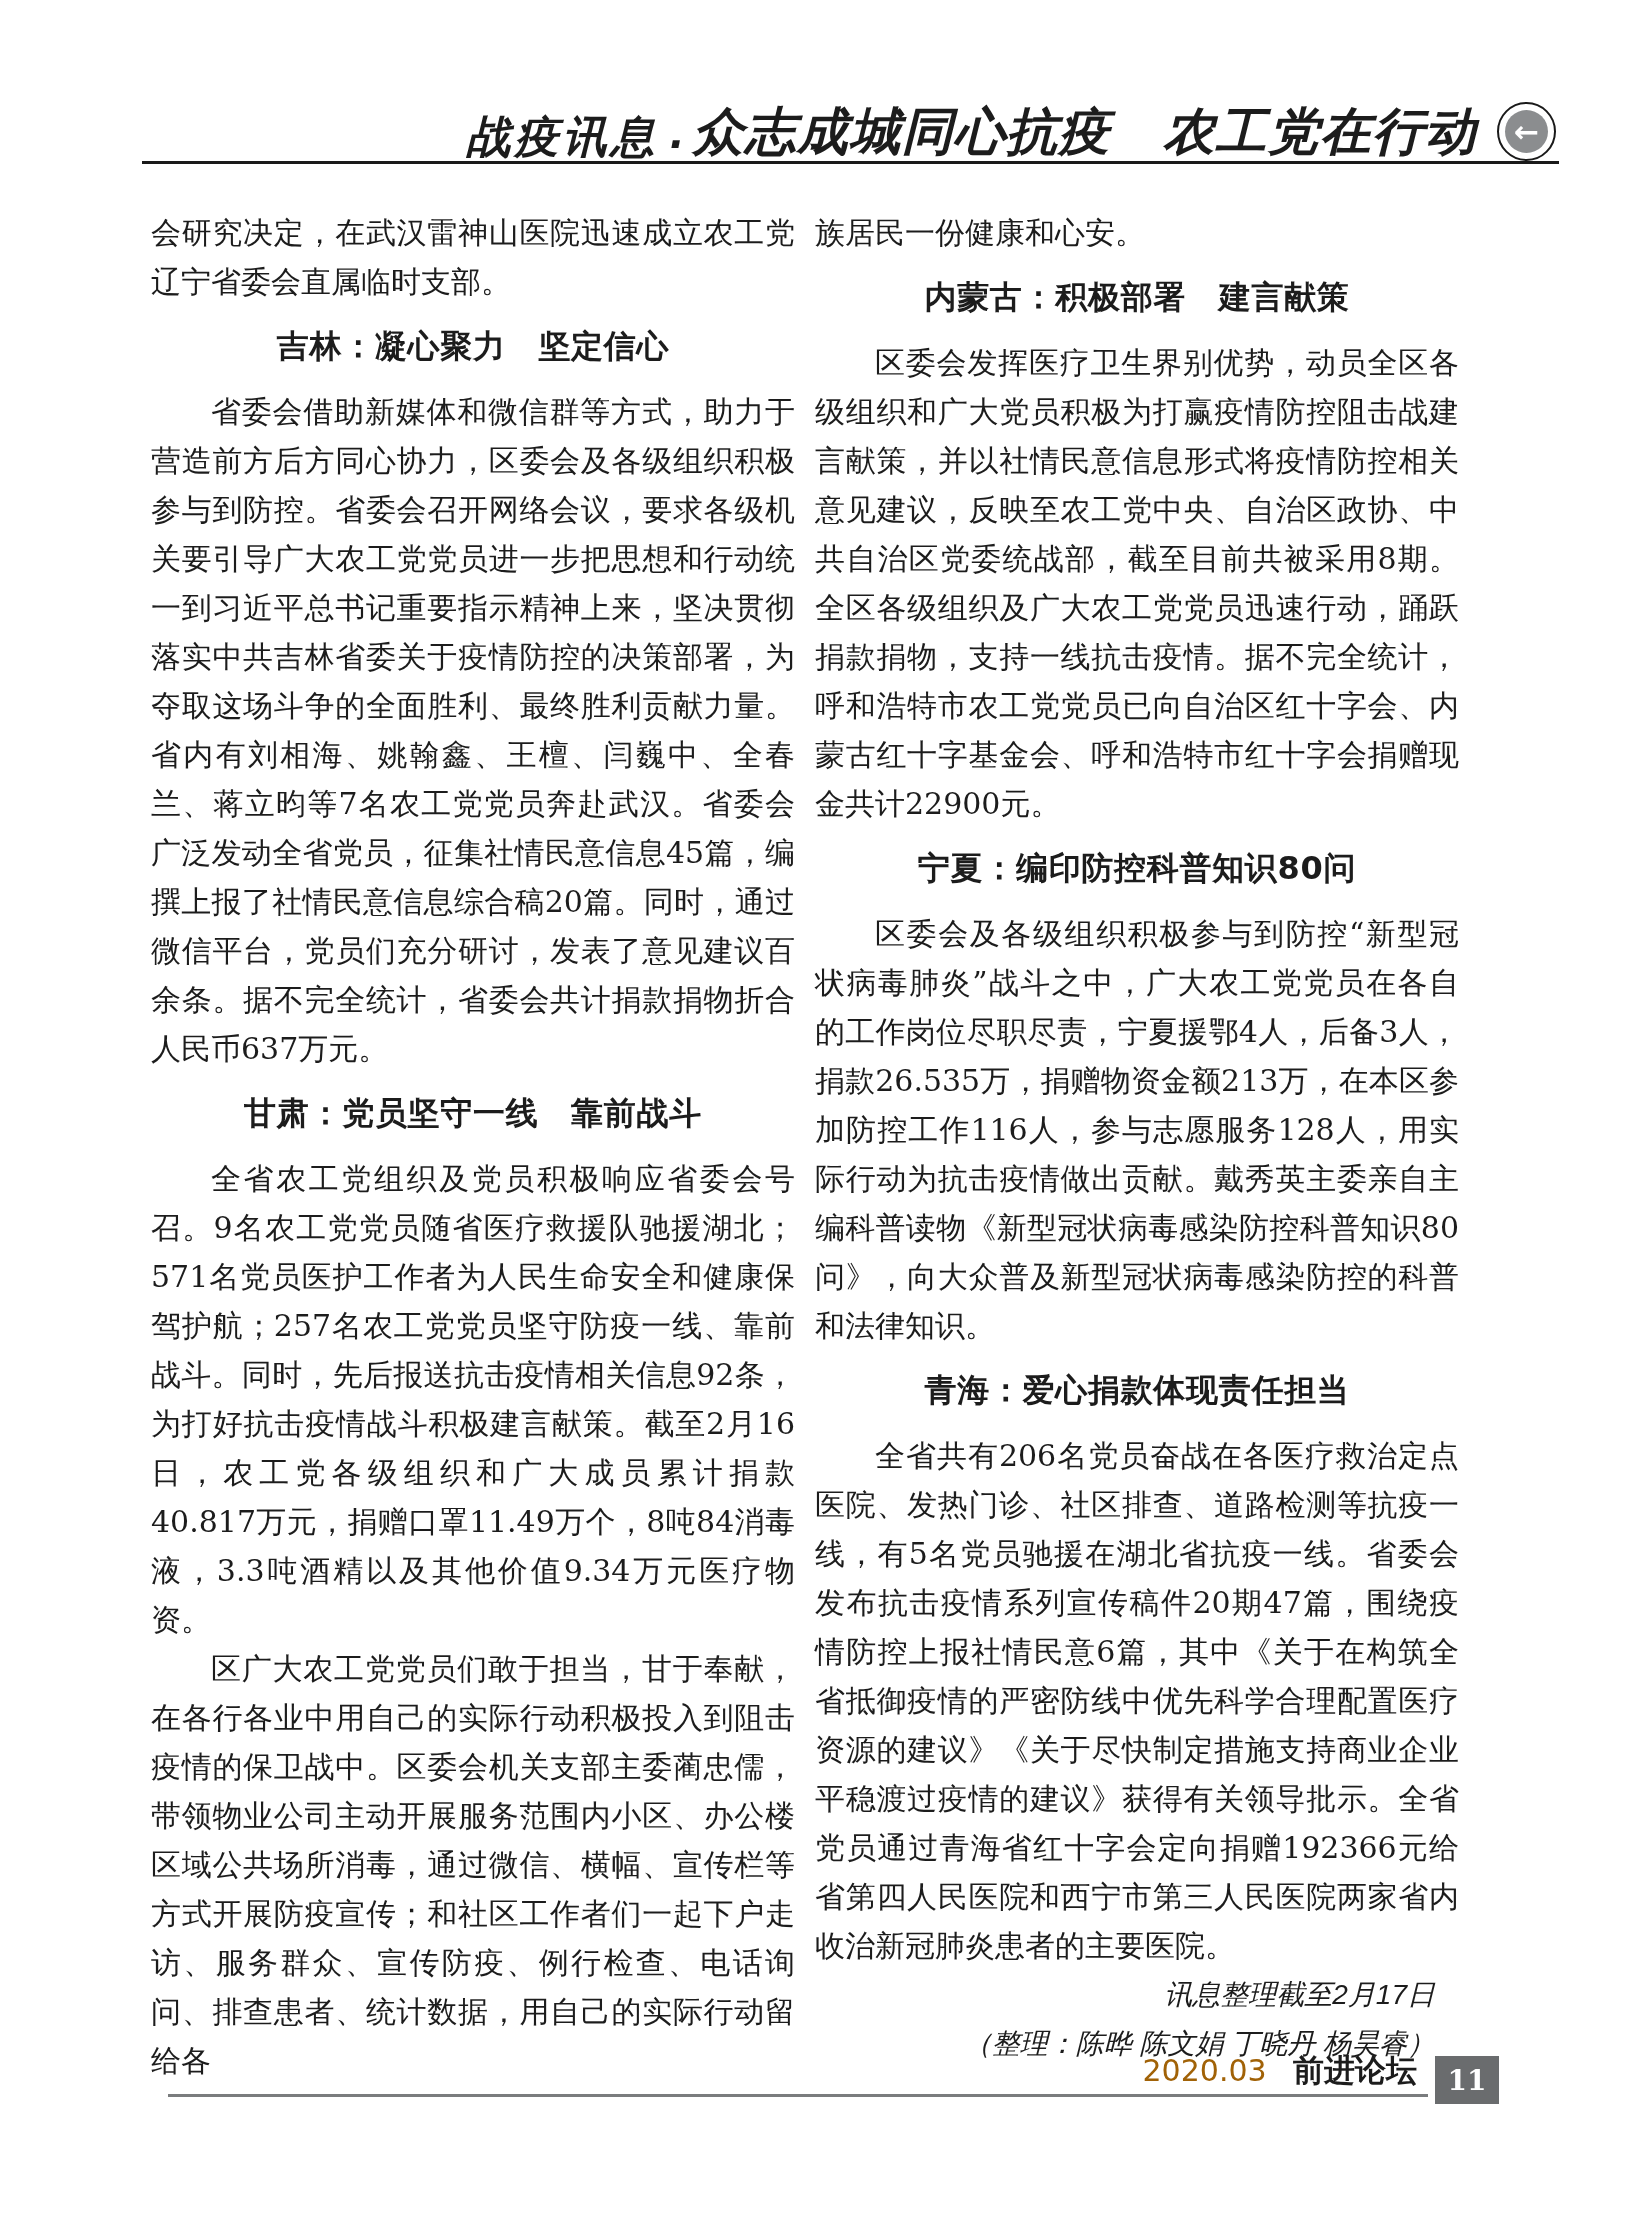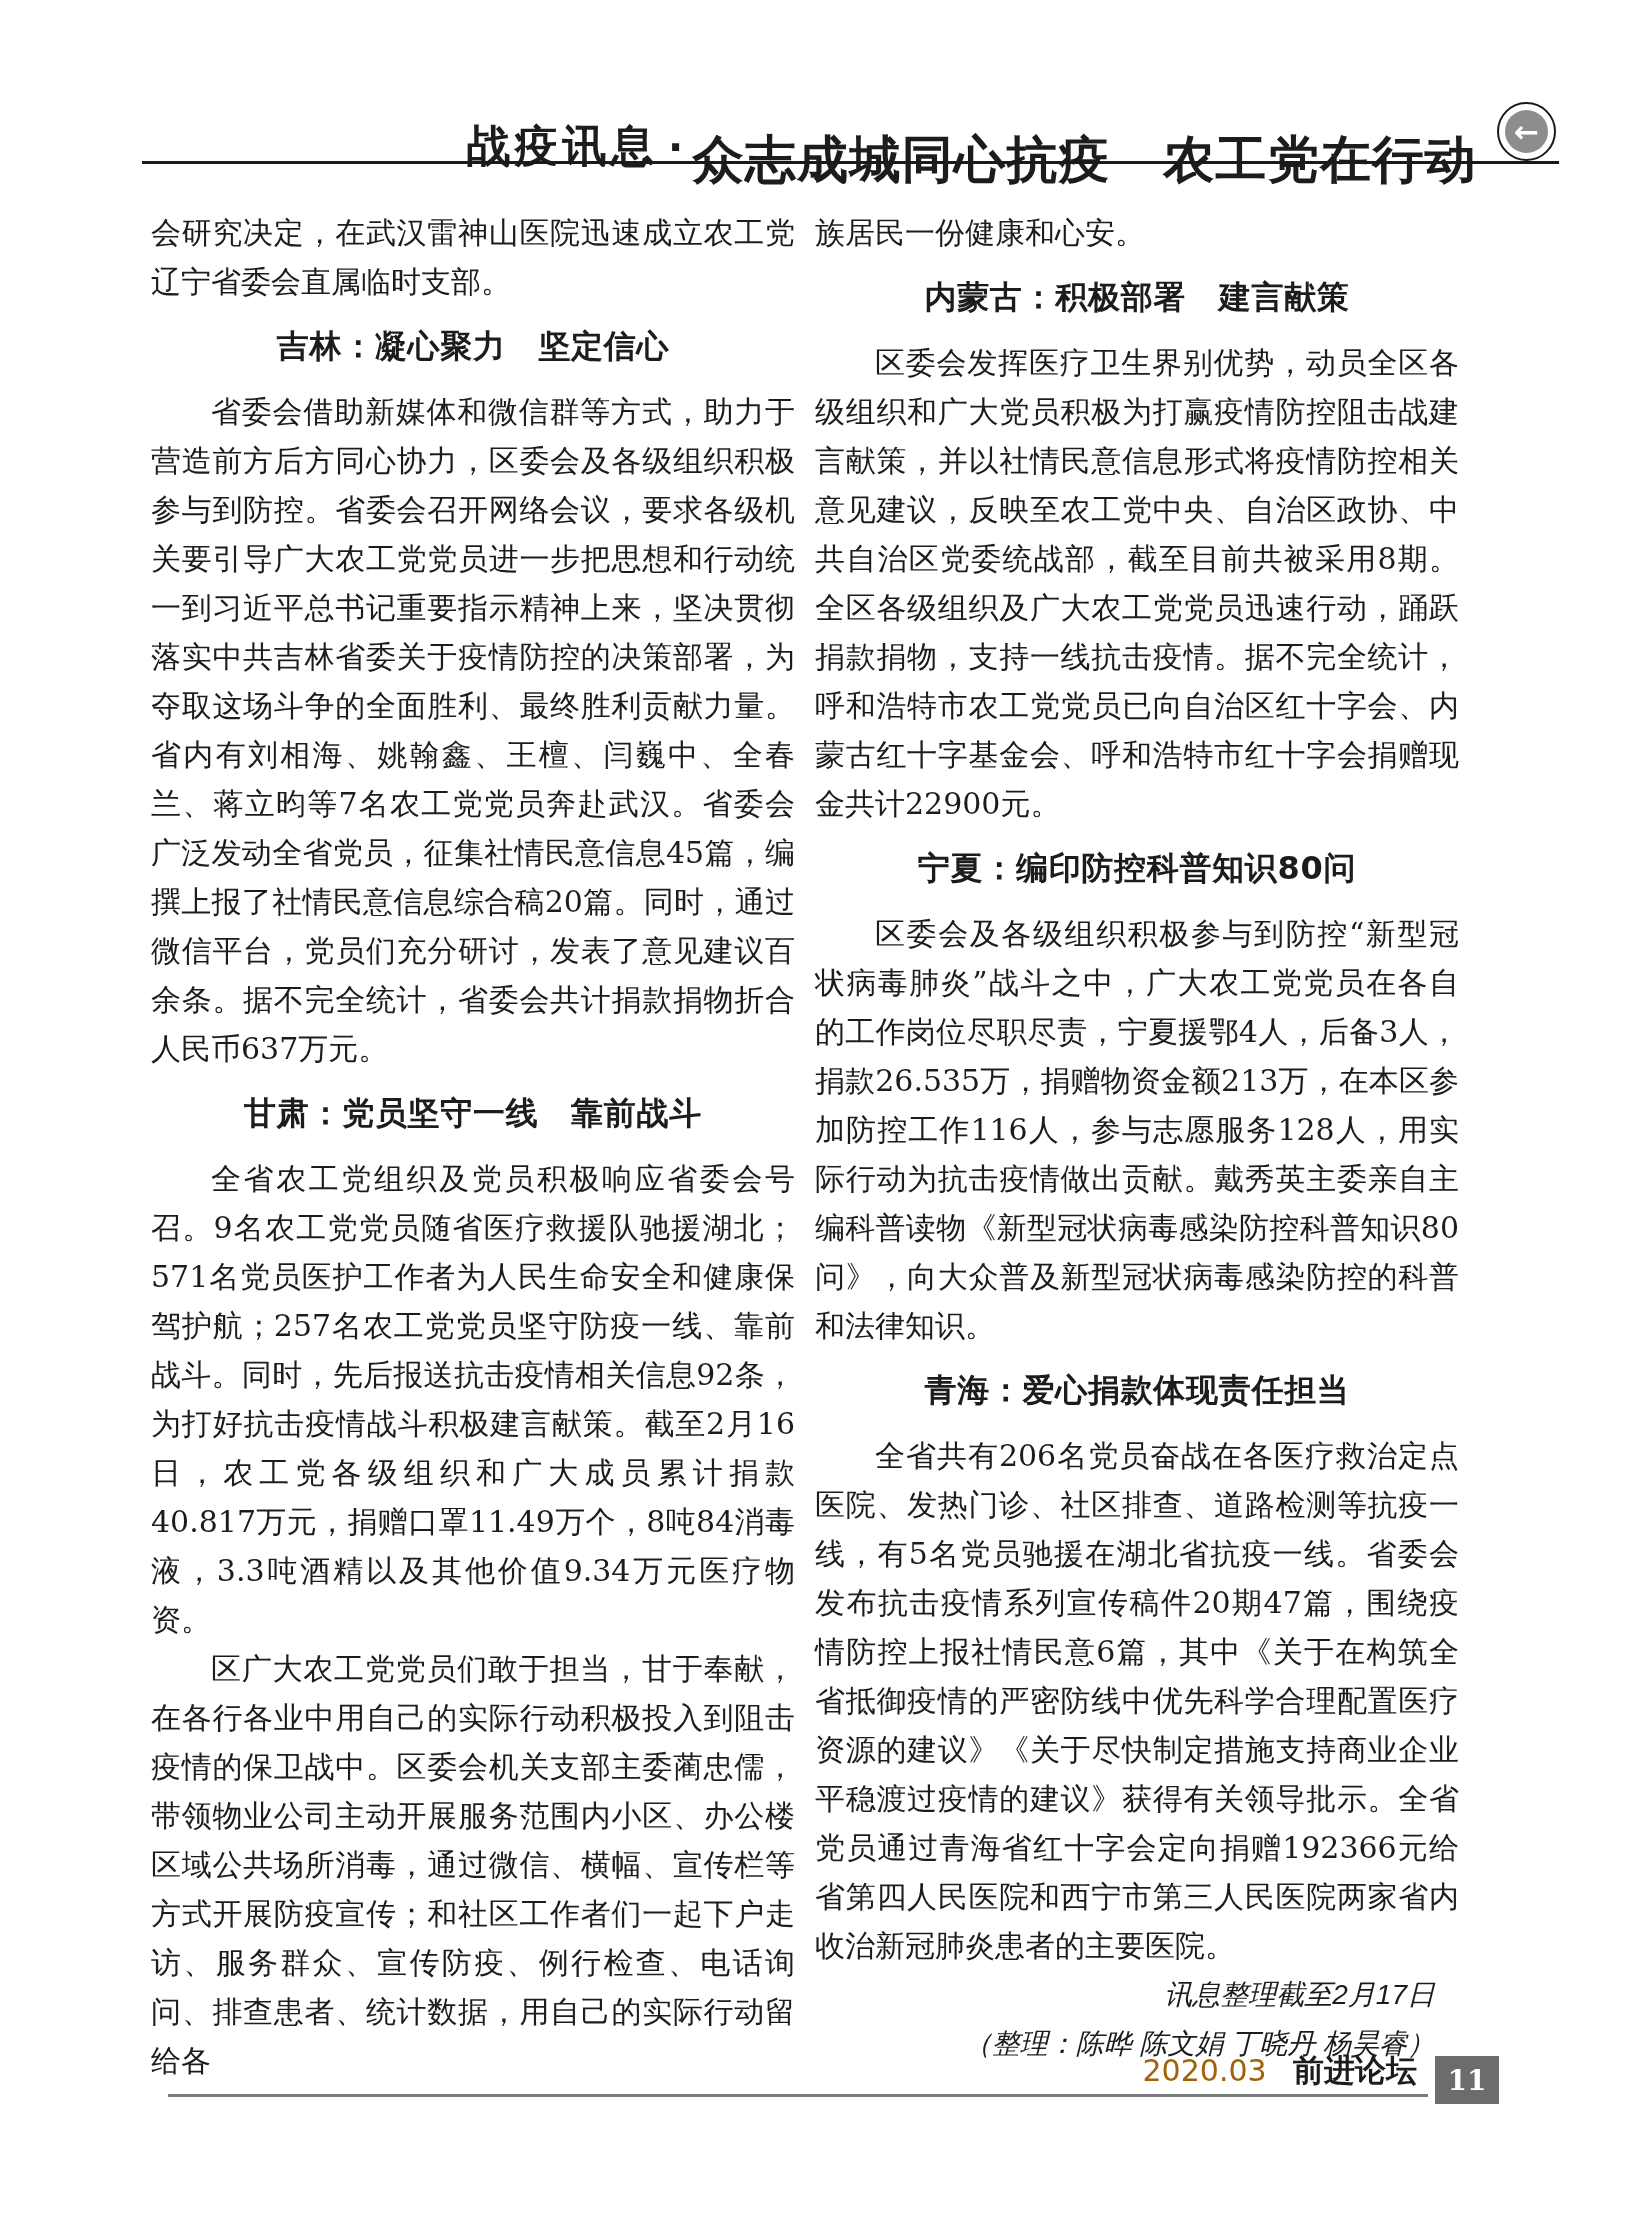--- a/index.html
+++ b/index.html
@@ -9,34 +9,35 @@
     margin: 0 auto;
     background: #ffffff;
     font-family: "DejaVu Serif", serif;
     color: #1c1c1c;
     overflow: hidden;
   }
 
   
   .masthead {
     position: absolute; top: 98px; left: 141px; right: 168px;
-    display: flex; justify-content: flex-end; align-items: center;
+    display: flex; justify-content: flex-end; align-items: flex-end;
     white-space: nowrap;
+    font-style: italic;
   }
   .masthead .title-script {
     font-family: "DejaVu Serif", serif;
     font-size: 44px; font-weight: 600; letter-spacing: 4px;
   }
   .masthead .title-sep {
     font-family: "DejaVu Sans", sans-serif;
     font-size: 40px; font-weight: bold; margin: 0 9.4px;
   }
   .masthead .title-main {
     font-family: "DejaVu Sans", sans-serif;
-    font-size: 51px; font-weight: bold; letter-spacing: 1.3px; margin-top: 28px;
+    font-size: 51px; font-weight: bold; letter-spacing: 1.3px;
   }
   .header-rule {
     position: absolute; top: 161px; left: 142px; right: 86px;
     height: 3.4px; background: #1a1a1a;
   }
   .header-icon {
     position: absolute; top: 102px; left: 1497px;
     width: 59px; height: 59px; box-sizing: border-box;
     border: 2.7px solid #1a1a1a; border-radius: 50%;
     background: #ffffff;

